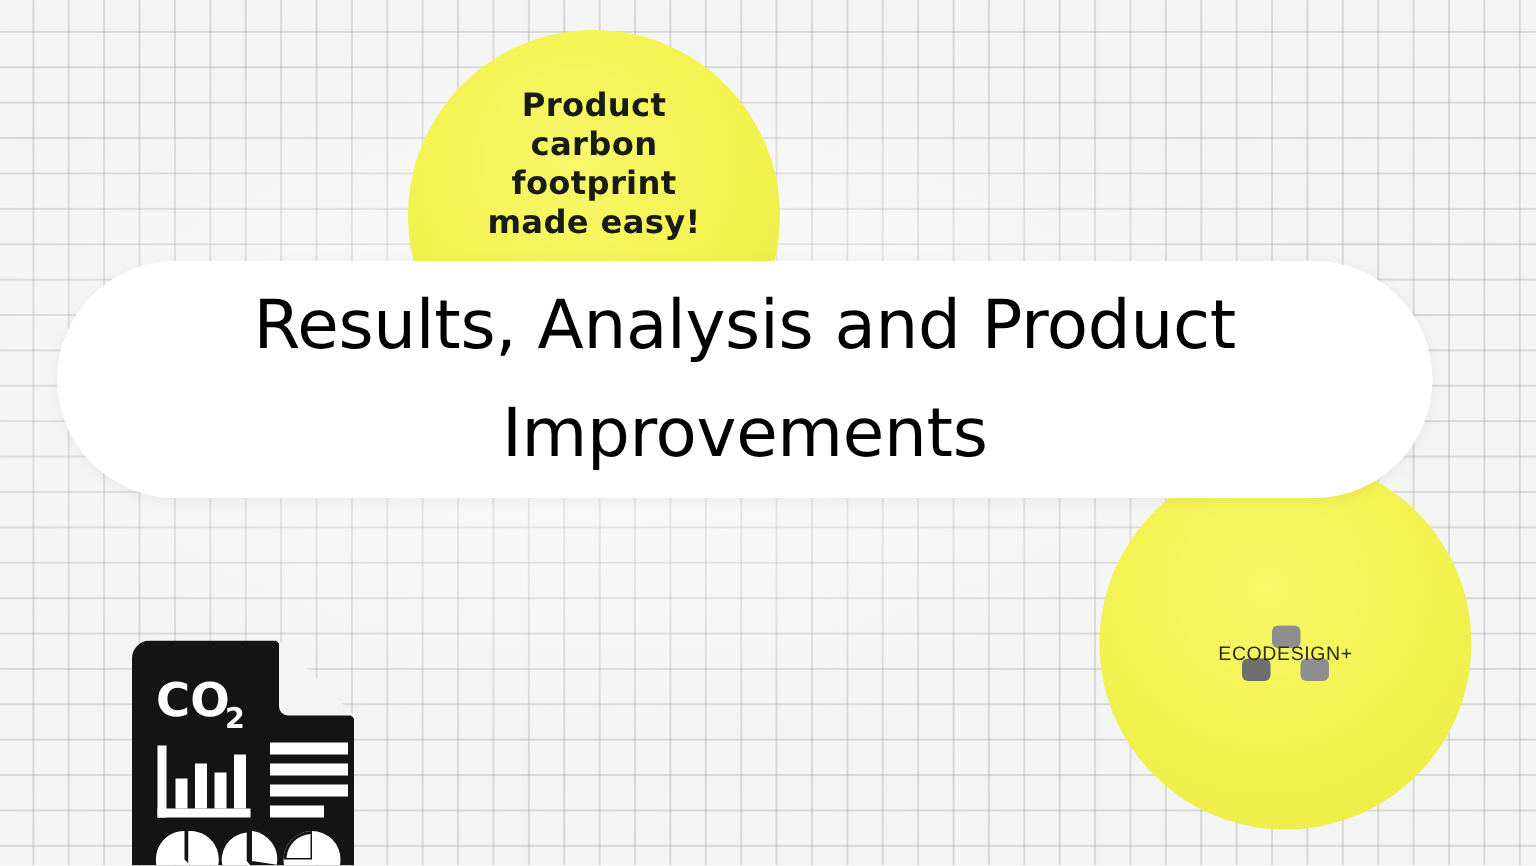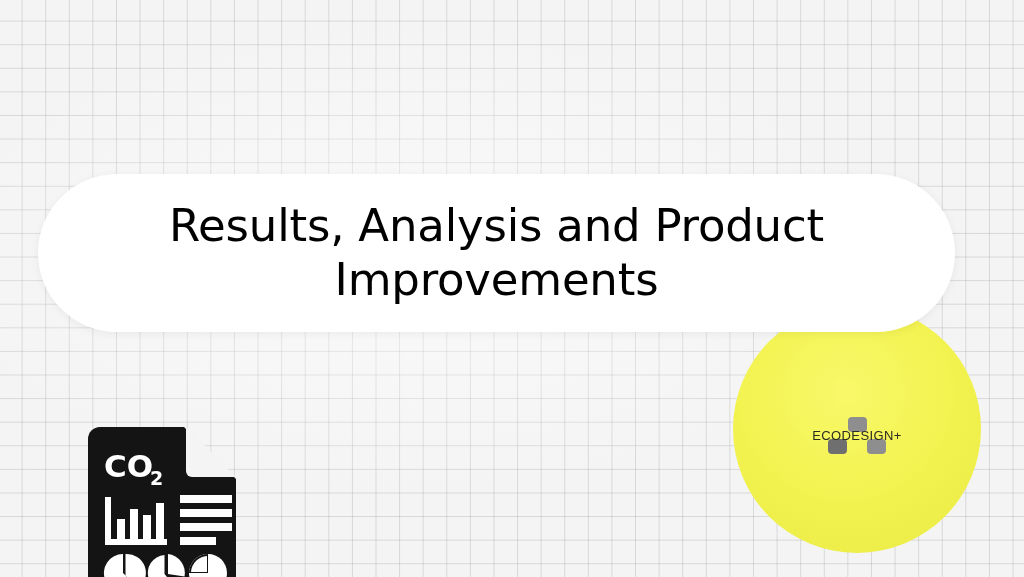--- a/index.html
+++ b/index.html
@@ -119,21 +119,21 @@
     display: flex;
     align-items: center;
     justify-content: center;
     text-align: center;
     box-sizing: border-box;
     padding: 0 60px;
   }
   .title-text {
     font-family: "DejaVu Sans", sans-serif;
     font-size: 45px;
-    line-height: 54px;
+    line-height: 72px;
     font-weight: normal;
     color: #000000;
     letter-spacing: -0.2px;
     white-space: pre-line;
   }
 
   
   .doc-icon {
     position: absolute;
     left: 88px;
@@ -143,20 +143,26 @@
   }
   .doc-icon svg { display: block; }
 </style>
 </head>
 <body>
 
 <div class="slide">
 
   <div class="paper-sheen"></div>
 
+  <div class="circle circle-top">
+    <div class="circle-top-text">Product
+carbon
+footprint
+made easy!</div>
+  </div>
 
   <div class="circle circle-bottom">
     <div class="logo">
       <div class="logo-row top">
         <span class="logo-sq"></span>
       </div>
       <div class="logo-word">ECODESIGN+</div>
       <div class="logo-row bottom">
         <span class="logo-sq dark"></span>
         <span class="logo-sq"></span>

